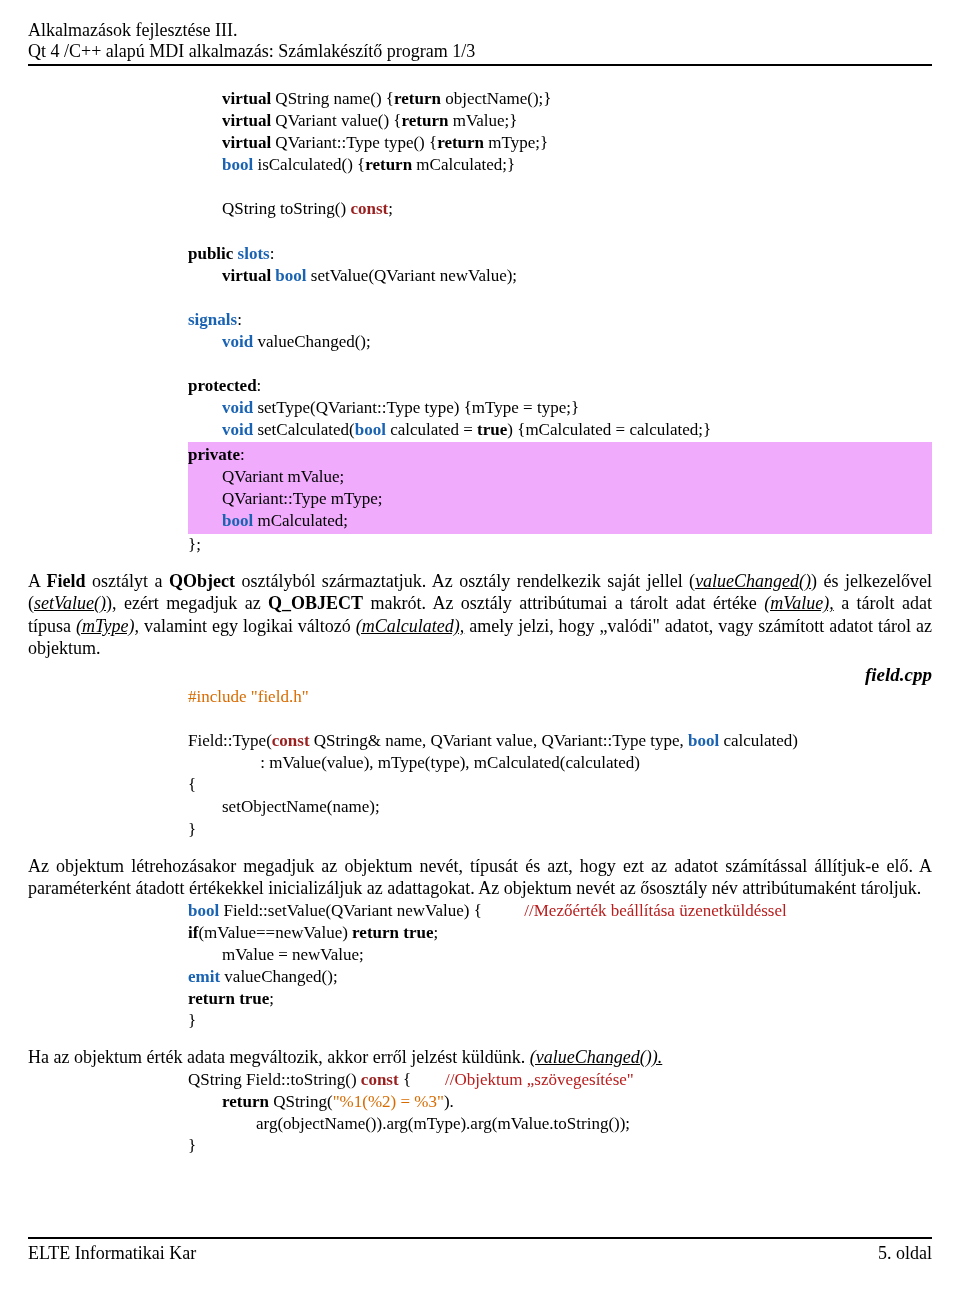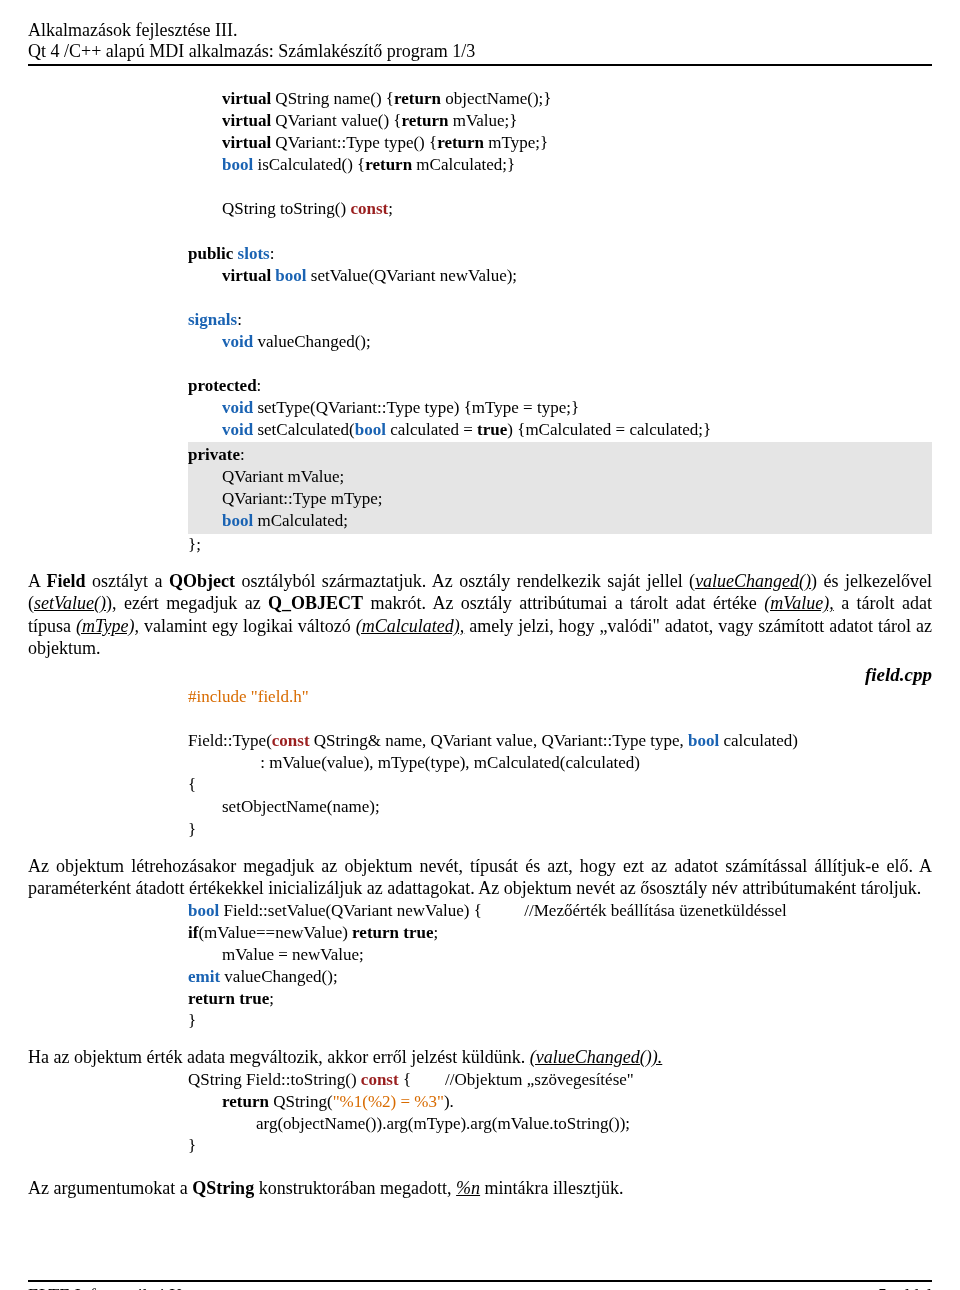--- a/index.html
+++ b/index.html
@@ -27,23 +27,23 @@
     font-family: Georgia, 'Times New Roman', serif;
     font-size: 17px;
     white-space: pre;
     line-height: 1.3;
     margin-left: 160px;
   }
   .code .kw { font-weight: bold; }
   .code .c1 { color: #1a63b3; }
   .code .c3 { color: #9a1f1f; }
   .code .c4 { color: #d86b00; }
-  .code .c5 { color: #000000; }
+  .code .c5 { color: #b91c1c; }
   .priv {
-    background: #e5e5e5;
+    background: #f0abfc;
     padding: 2px 0;
   }
   .body-text {
     font-size: 18px;
     text-align: justify;
     line-height: 1.25;
     margin-top: 14px;
   }
   .body-text .b { font-weight: bold; }
   .body-text .i { font-style: italic; text-decoration: underline; }
@@ -115,20 +115,19 @@
 <span><span class="kw">return true</span><span>;</span></span>
 <span>}</span></div>
 
   <div class="body-text"><span>Ha az objektum érték adata megváltozik, akkor erről jelzést küldünk. </span><span class="i">(valueChanged()).</span></div>
 
   <div class="code"><span><span>QString Field::toString() </span><span class="kw c3">const</span><span> {        </span><span class="c5">//Objektum „szövegesítése"</span></span>
 <span>        <span class="kw">return</span><span> QString(</span><span class="c4">"%1(%2) = %3"</span><span>).</span></span>
 <span>                arg(objectName()).arg(mType).arg(mValue.toString());</span>
 <span>}</span></div>
 
-  <div class="body-text" style="margin-top:20px"><span>Az argumentumokat a </span><span class="b">QString</span><span> konstruktorában megadott, </span><span class="i">%n</span><span> mintákra illesztjük.</span></div>
 
   <div class="ftr">
     <span>ELTE Informatikai Kar</span>
     <span>5. oldal</span>
   </div>
 
 </div>
 
 </body></html>

